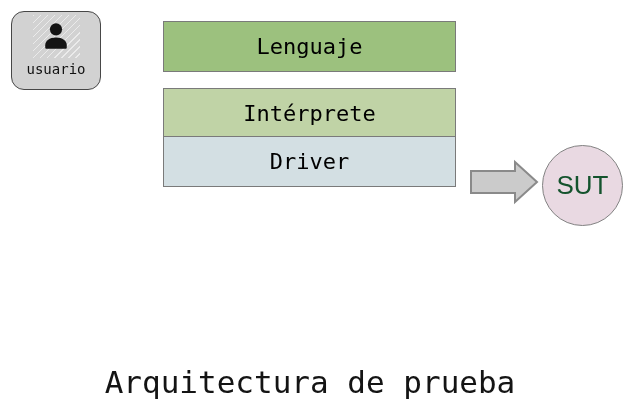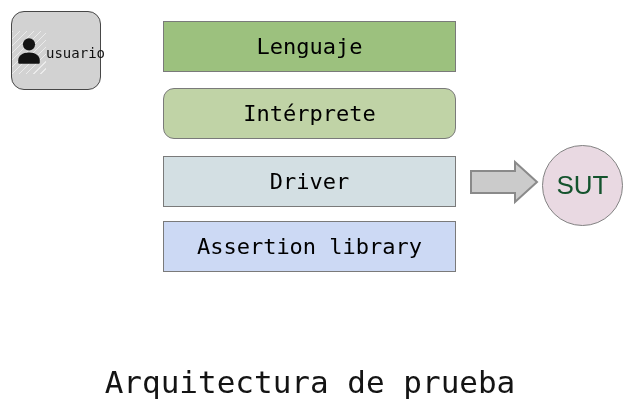--- a/index.html
+++ b/index.html
@@ -22,21 +22,21 @@
   .user-box {
     position: absolute;
     left: 11px;
     top: 11px;
     width: 90px;
     height: 79px;
     background: #d2d2d2;
     border: 1.5px solid #474747;
     border-radius: 13px;
     display: flex;
-    flex-direction: row;
+    flex-direction: column;
     align-items: center;
     justify-content: flex-start;
     padding-top: 3px;
   }
   .user-icon-area {
     width: 47px;
     height: 43px;
     background-image: repeating-linear-gradient(
       135deg,
       rgba(255,255,255,0.55) 0px,
@@ -64,21 +64,21 @@
     height: 51px;
     border: 1.5px solid #7a7a7a;
     display: flex;
     align-items: center;
     justify-content: center;
     font-size: 22px;
     color: #000000;
   }
   .layer-0 { top: 21px; }
   .layer-1 { top: 88px; }
-  .layer-2 { top: 156px; }
+  .layer-2 { top: 136px; }
   .layer-3 { top: 221px; }
   .layer-4 { top: 288px; }
 
   
   .arrow-wrap {
     position: absolute;
     left: 469px;
     top: 159px;
     width: 70px;
     height: 46px;
@@ -124,25 +124,24 @@
       <svg width="34" height="34" viewBox="0 0 24 24" aria-hidden="true">
         <circle cx="12" cy="6.6" r="4.3" fill="#141414"></circle>
         <path d="M12 12.4 c-4.6 0 -7.6 2.4 -7.6 5.4 v1.6 c0 0.5 0.4 0.9 0.9 0.9 h13.4 c0.5 0 0.9 -0.4 0.9 -0.9 v-1.6 c0 -3 -3 -5.4 -7.6 -5.4 z" fill="#141414"></path>
       </svg>
     </div>
     <div class="user-label">usuario</div>
   </div>
 
   <div class="layer-bar layer-0" style="background-color: rgb(156, 193, 126);">Lenguaje</div>
 
-  <div class="layer-bar layer-1" style="background-color: rgb(192, 211, 166); border-radius: 11px;">Intérprete</div>
+  <div class="layer-bar layer-1" style="background-color: rgb(192, 211, 166);">Intérprete</div>
 
   <div class="layer-bar layer-2" style="background-color: rgb(211, 223, 227);">Driver</div>
 
-  <div class="layer-bar layer-3" style="background-color: rgb(204, 217, 244);">Assertion library</div>
 
 
   <div class="arrow-wrap">
     <svg width="70" height="46" viewBox="0 0 70 46" aria-hidden="true">
       <polygon points="2,12 46,12 46,3 68,23 46,43 46,34 2,34" stroke="#8a8a8a" stroke-width="2" stroke-linejoin="miter" style="fill: rgb(203, 203, 203);"></polygon>
     </svg>
   </div>
 
   <div class="sut-circle" style="background-color: rgb(233, 217, 226);">SUT</div>
 

